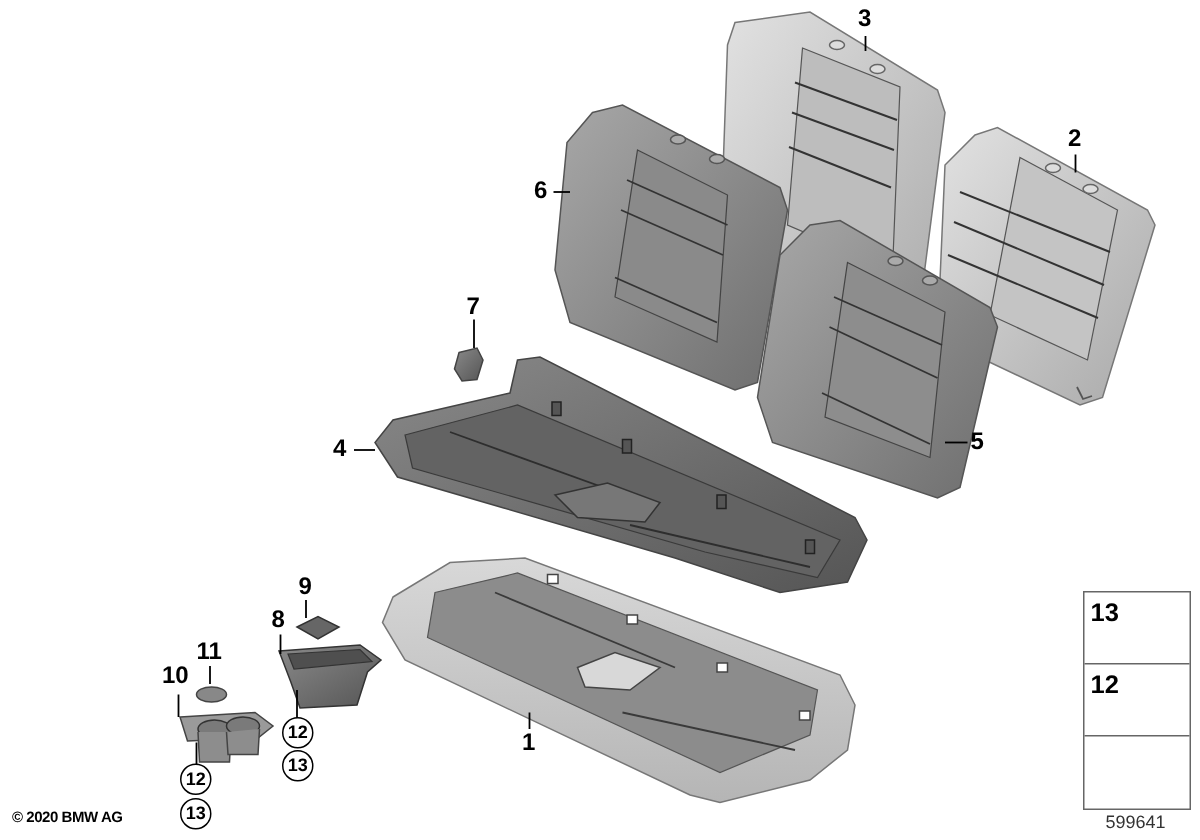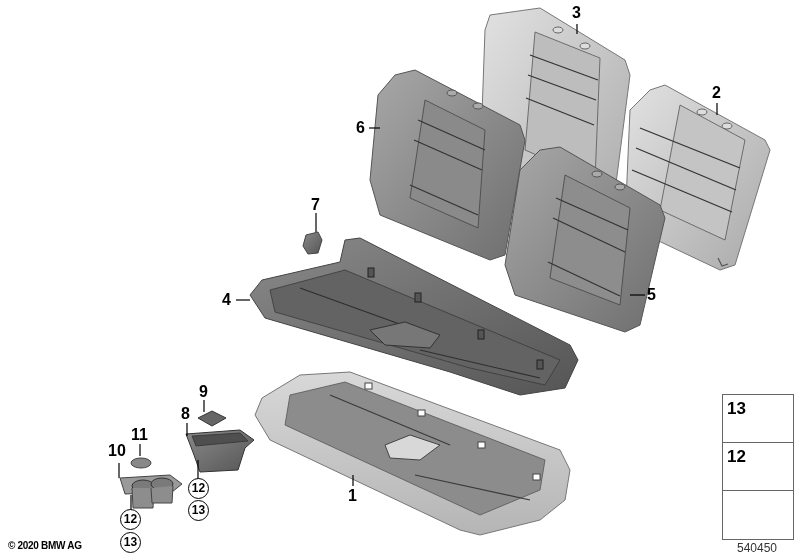--- a/index.html
+++ b/index.html
@@ -180,13 +180,13 @@
   <div class="cell" style="top:0;">
     <span class="num">13</span>
   </div>
   <div class="cell" style="top:48px;">
     <span class="num">12</span>
   </div>
   <div class="cell last" style="top:96px;"></div>
 </div>
 
 <div class="copyright">© 2020 BMW AG</div>
-<div class="docnum">540450</div>
+<div class="docnum">599641</div>
 
 </body></html>

